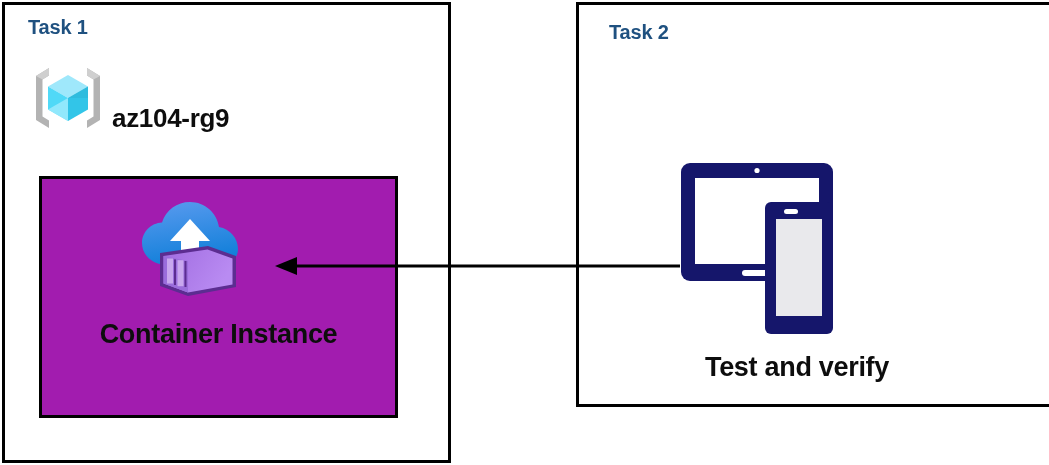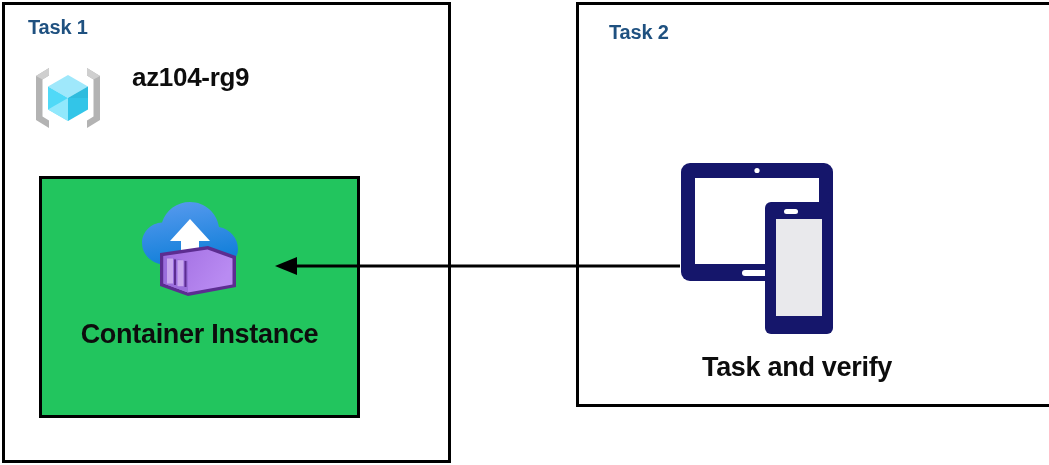--- a/index.html
+++ b/index.html
@@ -39,40 +39,40 @@
   }
   #task1-title { left: 28px; top: 16px; }
   #task2-title { left: 30px; top: 16px; }
 
   
   .rg-row {
     position: absolute;
     left: 32px;
     top: 62px;
     display: flex;
-    align-items: flex-start;
-    gap: 28px;
+    align-items: flex-end;
+    gap: 8px;
   }
   .rg-icon { width: 72px; height: 72px; display: block; }
   .rg-label {
     font-size: 26px;
     font-weight: bold;
     color: #0d0d0d;
     letter-spacing: -0.3px;
     white-space: nowrap;
   }
 
   
   #resource-box {
     position: absolute;
     left: 39px;
     top: 176px;
-    width: 321px;
+    width: 359px;
     height: 242px;
-    background: #22c55e;
+    background: #a21caf;
     border: 3px solid #000000;
     box-sizing: border-box;
   }
   #container-icon {
     position: absolute;
     left: 96px;
     top: 20px;
     width: 104px;
     height: 100px;
     display: block;
@@ -202,20 +202,20 @@
 
     <rect x="63" y="109" width="30" height="6" rx="3" ry="3" fill="#ffffff"></rect>
 
     <rect x="86" y="41" width="68" height="132" rx="6" ry="6" fill="#15166b"></rect>
 
     <rect x="97" y="58" width="46" height="97" fill="#e9e9ec"></rect>
 
     <rect x="105" y="48" width="14" height="5" rx="2.5" ry="2.5" fill="#ffffff"></rect>
   </svg>
 
-  <div id="devices-label">Task and verify</div>
+  <div id="devices-label">Test and verify</div>
 
   <svg id="connector-arrow" viewBox="0 0 410 28">
     <line x1="22" y1="14" x2="408" y2="14" stroke="#000000" stroke-width="3"></line>
     <polygon points="3,14 25,5 25,23" fill="#000000"></polygon>
   </svg>
 
 </div>
 
 </body></html>

